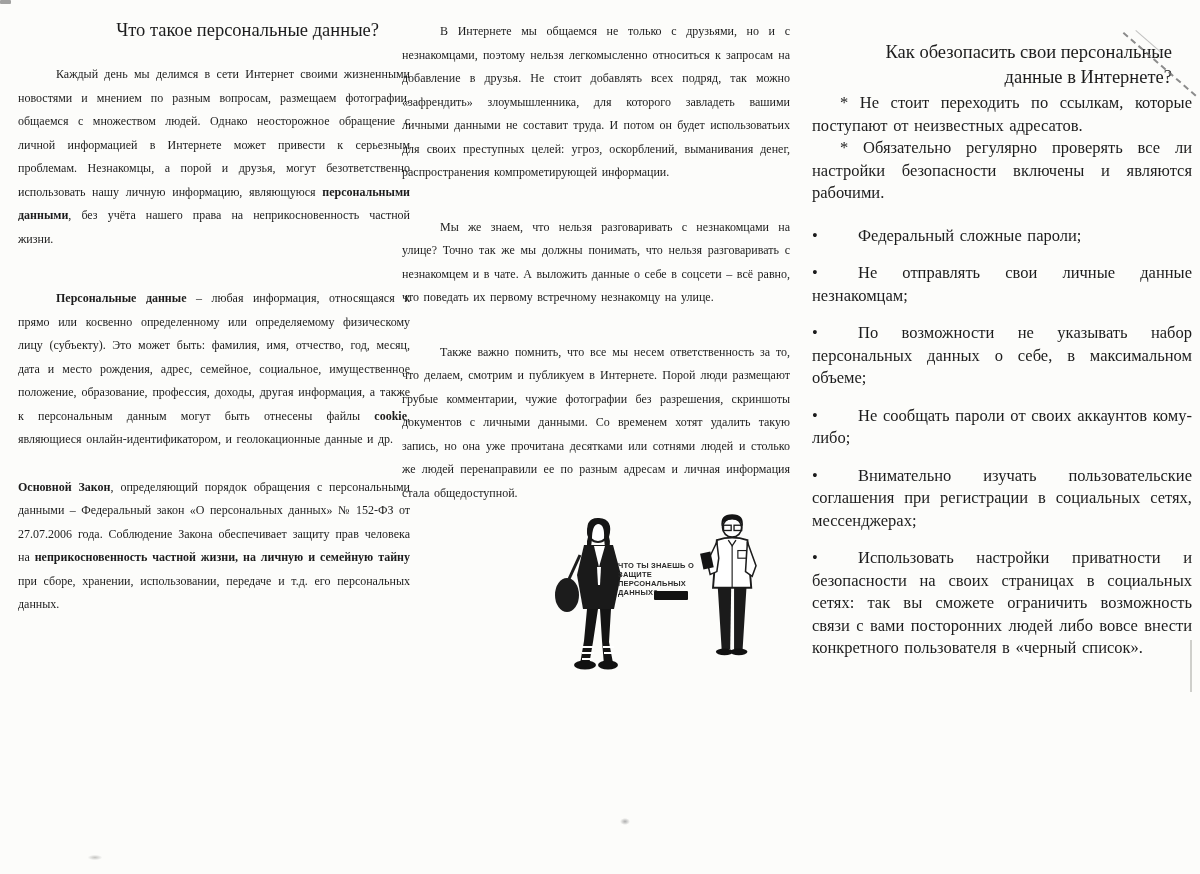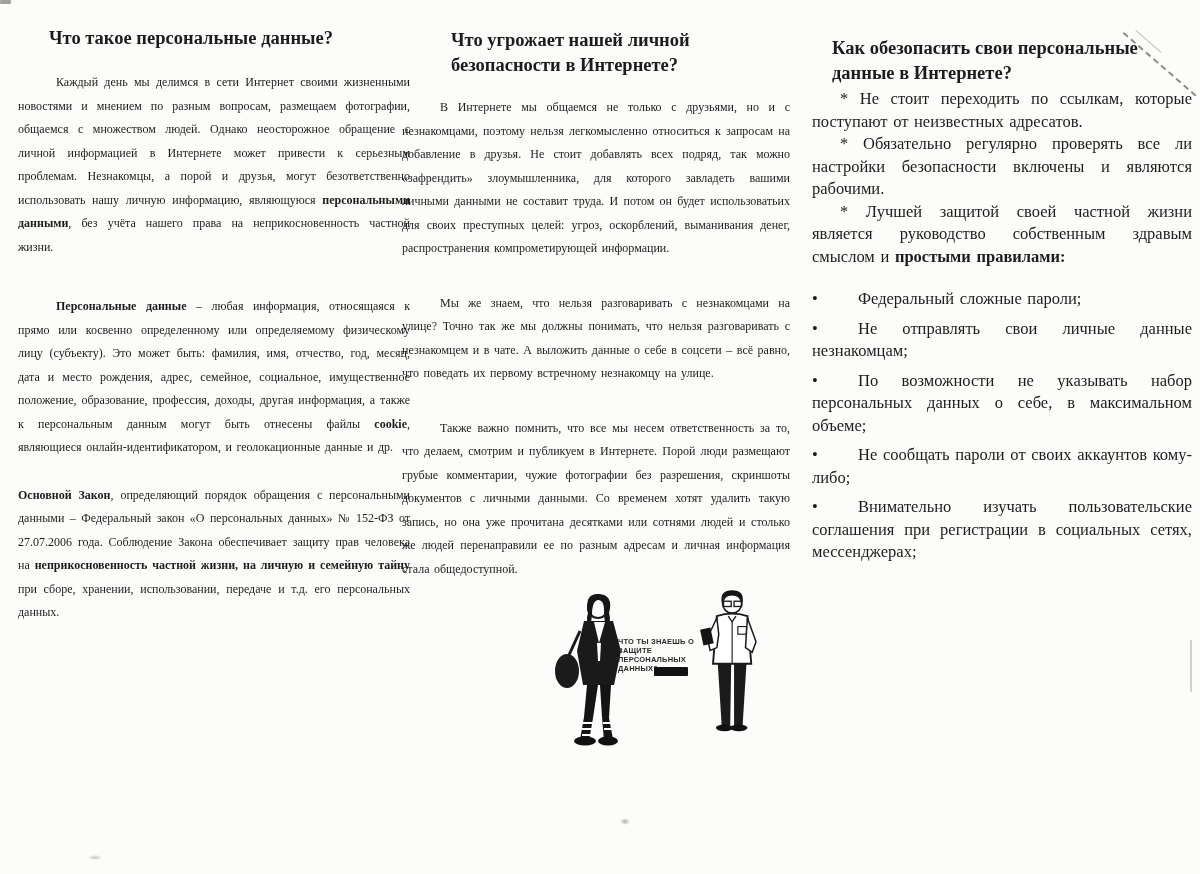--- a/index.html
+++ b/index.html
@@ -5,43 +5,43 @@
   html,body{margin:0;padding:0;}
   .page{
     position:relative;width:1200px;height:874px;overflow:hidden;
     background:#fcfcfa;
     font-family:"Liberation Serif","DejaVu Serif",serif;
     color:#1c1c1c;
   }
   .col{position:absolute;top:0;}
   .col-1{left:18px;width:392px;padding-top:18px;}
   .col-2{left:402px;width:388px;padding-top:20px;}
-  .col-3{left:812px;width:380px;padding-top:28px;}
+  .col-3{left:812px;width:380px;padding-top:40px;}
 
   .col-title{
-    font-weight:bold;text-align:left;
-    font-size:18.5px;line-height:25px;margin:8px auto;
+    font-weight:normal;text-align:right;
+    font-size:18.5px;line-height:25px;margin:0 auto;
   }
   .col-1 .col-title{width:330px;margin-bottom:20px;}
   .col-2 .col-title{width:290px;margin-bottom:18px;}
   .col-3 .col-title{width:340px;margin-bottom:2px;}
 
   .para{margin:0;font-size:12px;line-height:23.5px;text-align:justify;word-spacing:1.5px;}
   .para.indent{text-indent:38px;}
   .b{font-weight:bold;}
 
   .col-1 .body p + p{margin-top:36px;}
   .col-1 .body p:nth-child(3){margin-top:24px;}
   .col-2 .body p + p{margin-top:31px;}
 
   .col-3 .para{font-size:16.5px;line-height:22.5px;}
   .col-3 .stars p{margin:0;}
   .col-3 .stars .para.indent{text-indent:28px;}
   .col-3 .bullets{margin-top:20px;}
-  .col-3 .bullets p + p{margin-top:7px;}
+  .col-3 .bullets p + p{margin-top:15px;}
   .para.bullet{text-indent:0;}
   .bullet-mark{display:inline-block;width:46px;}
 
   
   .illo{position:relative;height:175px;margin-top:2px;}
   .figure{position:absolute;}
   .fig-left{left:148px;top:8px;width:100px;height:155px;}
   .fig-right{left:290px;top:2px;width:86px;height:150px;}
   .illo-caption{
     position:absolute;left:216px;top:54px;width:104px;
@@ -71,21 +71,20 @@
   <div class="col col-1">
     <h2 class="col-title">Что такое персональные данные?</h2>
     <div class="body">
         <p class="para indent"><span>Каждый день мы делимся в сети Интернет своими жизненными новостями и мнением по разным вопросам, размещаем фотографии, общаемся с множеством людей. Однако неосторожное обращение с личной информацией в Интернете может привести к серьезным проблемам. Незнакомцы, а порой и друзья, могут безответственно использовать нашу личную информацию, являющуюся </span><span class="b">персональными данными</span><span>, без учёта нашего права на неприкосновенность частной жизни.</span></p>
         <p class="para indent"><span class="b">Персональные данные</span><span> – любая информация, относящаяся к прямо или косвенно определенному или определяемому физическому лицу (субъекту). Это может быть: фамилия, имя, отчество, год, месяц, дата и место рождения, адрес, семейное, социальное, имущественное положение, образование, профессия, доходы, другая информация, а также к персональным данным могут быть отнесены файлы </span><span class="b">cookie</span><span>, являющиеся онлайн-идентификатором, и геолокационные данные и др.</span></p>
         <p class="para"><span class="b">Основной Закон</span><span>, определяющий порядок обращения с персональными данными – Федеральный закон «О персональных данных» № 152-ФЗ от 27.07.2006 года. Соблюдение Закона обеспечивает защиту прав человека на </span><span class="b">неприкосновенность частной жизни, на личную и семейную тайну</span><span> при сборе, хранении, использовании, передаче и т.д. его персональных данных.</span></p>
       </div>
   </div>
 
   <div class="col col-2">
-    <h2 class="col-title">Что угрожает нашей личной безопасности в Интернете?</h2>
     <div class="body">
         <p class="para indent"><span>В Интернете мы общаемся не только с друзьями, но и с незнакомцами, поэтому нельзя легкомысленно относиться к запросам на добавление в друзья. Не стоит добавлять всех подряд, так можно «зафрендить» злоумышленника, для которого завладеть вашими личными данными не составит труда. И потом он будет использоватьих для своих преступных целей: угроз, оскорблений, выманивания денег, распространения компрометирующей информации.</span></p>
         <p class="para indent"><span>Мы же знаем, что нельзя разговаривать с незнакомцами на улице? Точно так же мы должны понимать, что нельзя разговаривать с незнакомцем и в чате. А выложить данные о себе в соцсети – всё равно, что поведать их первому встречному незнакомцу на улице.</span></p>
         <p class="para indent"><span>Также важно помнить, что все мы несем ответственность за то, что делаем, смотрим и публикуем в Интернете. Порой люди размещают грубые комментарии, чужие фотографии без разрешения, скриншоты документов с личными данными. Со временем хотят удалить такую запись, но она уже прочитана десятками или сотнями людей и столько же людей перенаправили ее по разным адресам и личная информация стала общедоступной.</span></p>
       </div>
 
     <div class="illo">
 
       <svg class="figure fig-left" viewBox="0 0 100 155" xmlns="http://www.w3.org/2000/svg">
         <ellipse cx="17" cy="80" rx="12" ry="17" fill="#1c1c1c"></ellipse>
@@ -128,28 +127,28 @@
       <div class="illo-button"></div>
 
     </div>
   </div>
 
   <div class="col col-3">
     <h2 class="col-title">Как обезопасить свои персональные данные в Интернете?</h2>
     <div class="stars">
         <p class="para indent"><span>* Не стоит переходить по ссылкам, которые поступают от неизвестных адресатов.</span></p>
         <p class="para indent"><span>* Обязательно регулярно проверять все ли настройки безопасности включены и являются рабочими.</span></p>
-        <p class="para indent"><span>* Лучшей защитой своей частной жизни является руководство собственным здравым смыслом и </span><span class="b">простыми правилами:</span></p>
       </div>
     <div class="bullets">
         <p class="para bullet"><span class="bullet-mark">•</span><span>Федеральный сложные пароли;</span></p>
         <p class="para bullet"><span class="bullet-mark">•</span><span>Не отправлять свои личные данные незнакомцам;</span></p>
         <p class="para bullet"><span class="bullet-mark">•</span><span>По возможности не указывать набор персональных данных о себе, в максимальном объеме;</span></p>
         <p class="para bullet"><span class="bullet-mark">•</span><span>Не сообщать пароли от своих аккаунтов кому-либо;</span></p>
         <p class="para bullet"><span class="bullet-mark">•</span><span>Внимательно изучать пользовательские соглашения при регистрации в социальных сетях, мессенджерах;</span></p>
+        <p class="para bullet"><span class="bullet-mark">•</span><span>Использовать настройки приватности и безопасности на своих страницах в социальных сетях: так вы сможете ограничить возможность связи с вами посторонних людей либо вовсе внести конкретного пользователя в «черный список».</span></p>
       </div>
   </div>
 
   <div class="artifact crease-1"></div>
   <div class="artifact crease-2"></div>
   <div class="artifact edge-line-right"></div>
   <div class="artifact speck-top-left"></div>
   <div class="artifact speck-bottom-center"></div>
   <div class="artifact speck-bottom-left"></div>
 </div>

